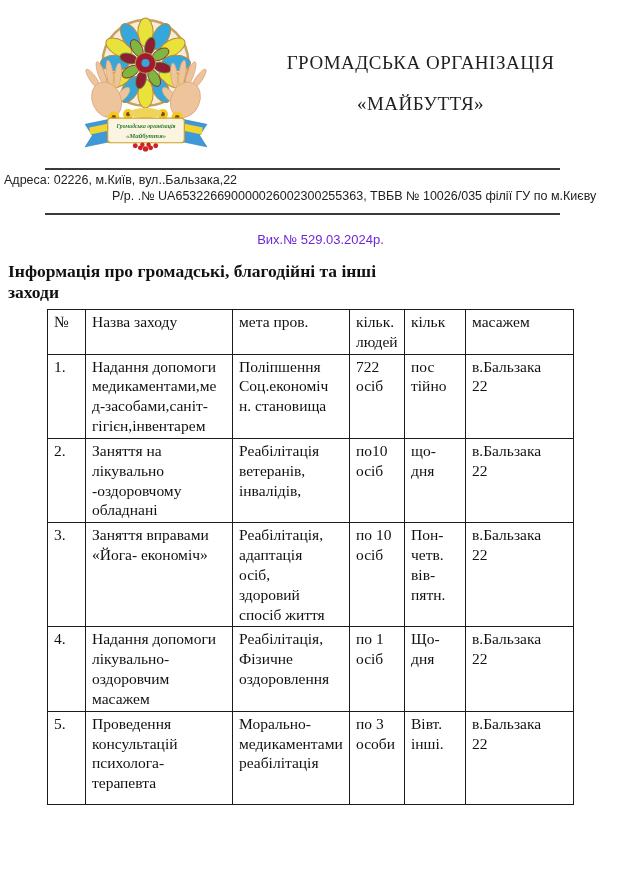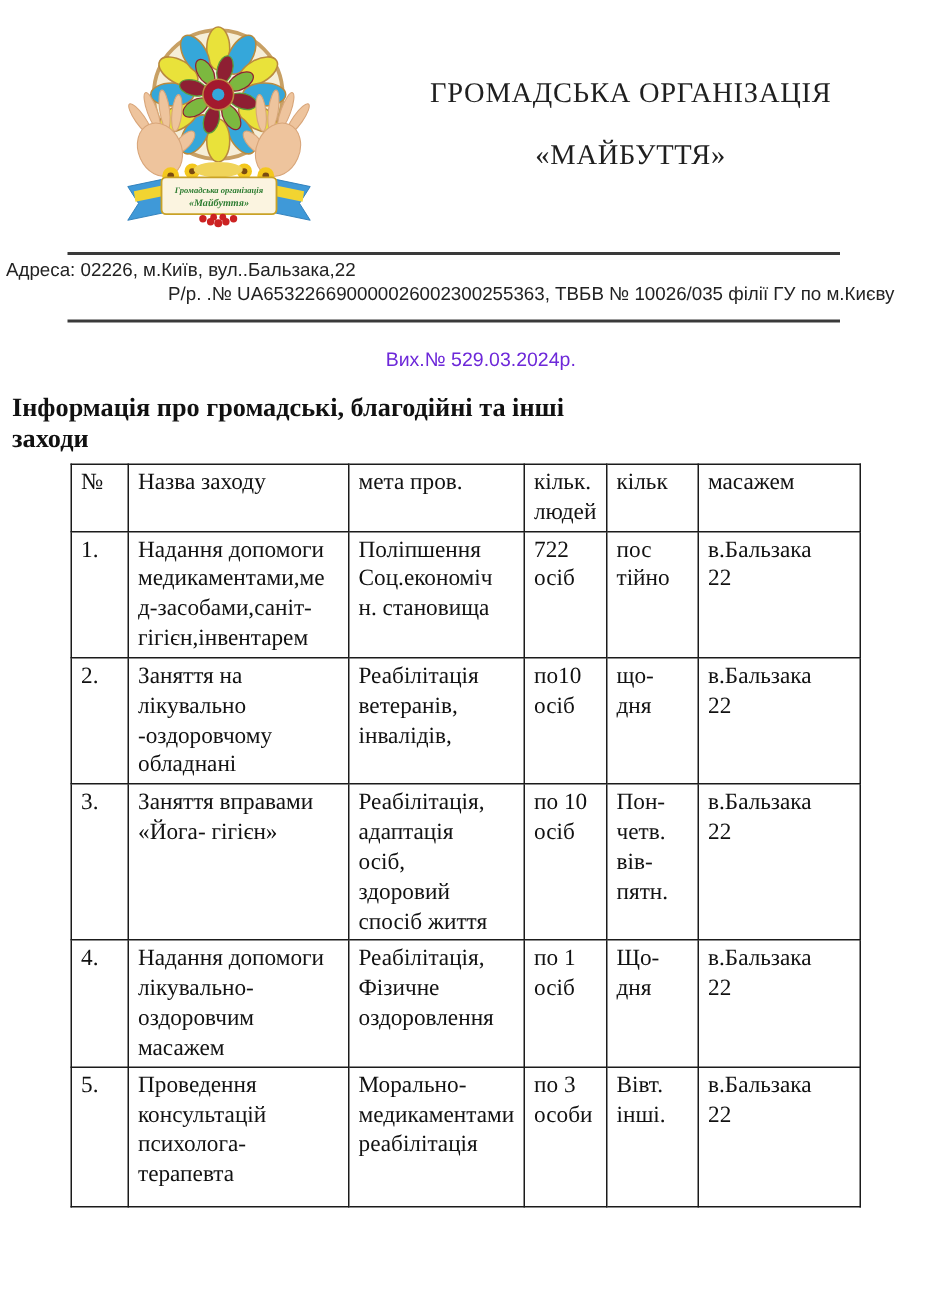--- a/index.html
+++ b/index.html
@@ -301,21 +301,21 @@
         <td>по10
 осіб</td>
         <td>що-
 дня</td>
         <td>в.Бальзака
 22</td>
       </tr>
       <tr class="r-2">
         <td>3.</td>
         <td>Заняття вправами
-«Йога- гігієн»</td>
+«Йога- економіч»</td>
         <td>Реабілітація,
 адаптація
 осіб,
 здоровий
 спосіб життя</td>
         <td>по 10
 осіб</td>
         <td>Пон-
 четв.
 вів-

